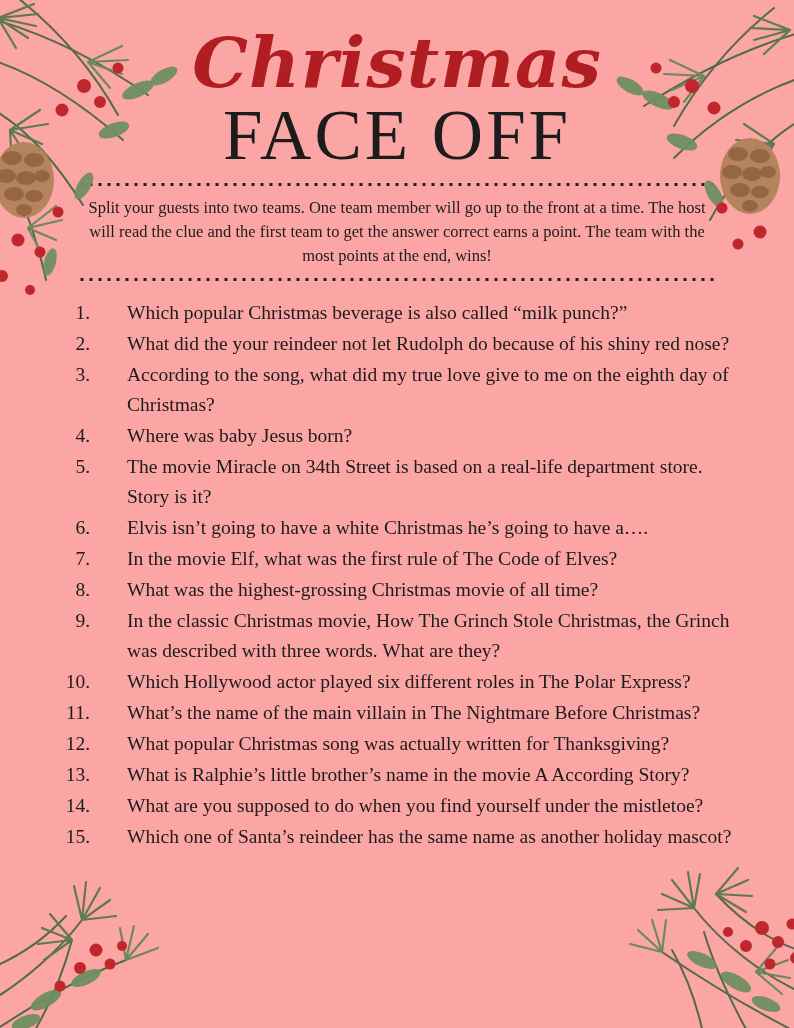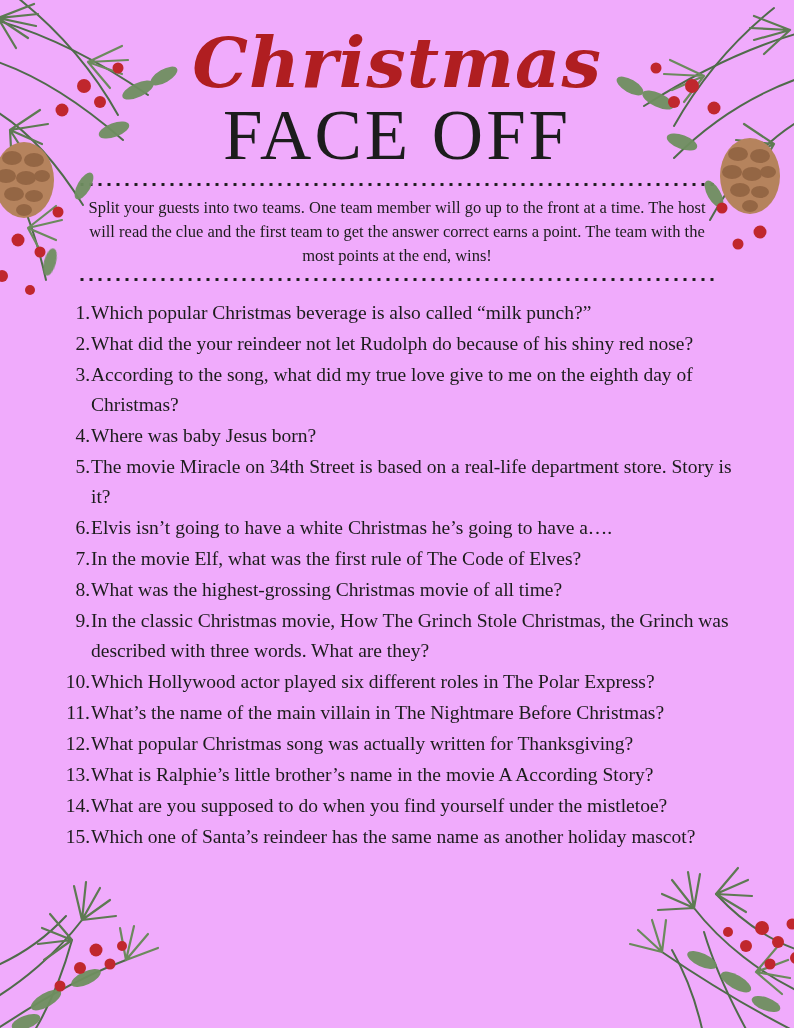--- a/index.html
+++ b/index.html
@@ -12,21 +12,21 @@
     background: #ffffff;
     font-family: "Liberation Serif", serif;
     position: relative;
     overflow: hidden;
   }
 
   .page {
     position: relative;
     width: 794px;
     height: 1028px;
-    background: #f0abfc;
+    background: #fca5a5;
     overflow: hidden;
   }
 
   
   .deco {
     position: absolute;
     pointer-events: none;
   }
   .deco svg { display: block; }
 
@@ -101,20 +101,21 @@
     margin-bottom: 1px;
   }
   .q-num {
     width: 42px;
     min-width: 42px;
     text-align: right;
     padding-right: 1px;
   }
   .q-text {
     flex: 1;
+    margin-left: 36px;
   }
 </style>
 </head>
 <body>
 
 <div class="page">
 
   <div class="deco deco-tl">
     <svg width="250" height="330" viewBox="0 0 250 330" xmlns="http://www.w3.org/2000/svg">
       <g stroke="#4f6b4a" stroke-width="2" fill="none" stroke-linecap="round">

